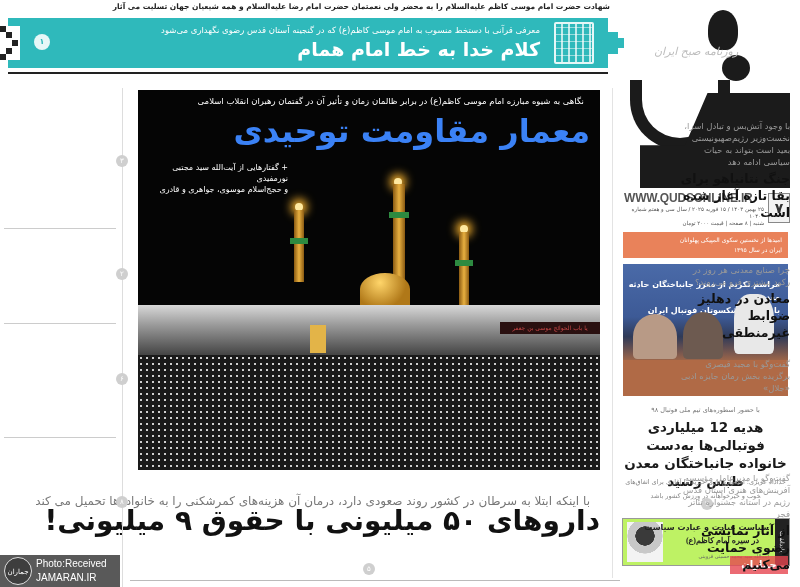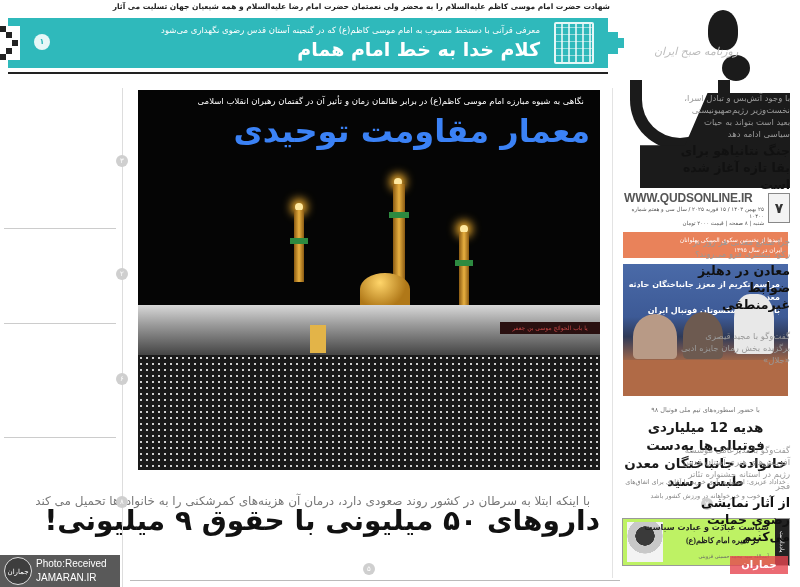--- a/index.html
+++ b/index.html
@@ -186,21 +186,21 @@
     .lead-headline2 {
       position: absolute; top: 504px; left: 140px; width: 460px; font-size: 28px; font-weight: bold; color: #111; text-align: center; white-space: nowrap; letter-spacing: -0.5px;
     }
     .lead-pagenum {
       position: absolute; top: 563px; left: 363px; width: 12px; height: 12px; border-radius: 50%; background: #cfcfcf;
       color: #fff; font-size: 7px; text-align: center; line-height: 12px;
     }
     .bottom-rule { position: absolute; top: 580px; left: 130px; width: 490px; height: 1px; background: #bbb; }
     .main-vdivider { position: absolute; top: 88px; left: 612px; width: 1px; height: 490px; background: #e3e3e3; }
     .left-vline { position: absolute; top: 88px; left: 122px; width: 1px; height: 499px; background: #ddd; }
-    .story { position: absolute; right: 10px; width: 110px; text-align: right; }
+    .story { position: absolute; right: 10px; width: 110px; text-align: right; margin-top: 28px; }
     .story .intro { font-size: 8.5px; color: #999; line-height: 12px; }
     .story .title { font-size: 12.5px; font-weight: bold; color: #111; line-height: 17px; margin-top: 2px; }
     .story-num {
       position: absolute; left: 116px; width: 12px; height: 12px; border-radius: 50%; background: #cfcfcf;
       color: #fff; font-size: 7px; text-align: center; line-height: 12px;
     }
     .story-sep { position: absolute; left: 4px; width: 112px; height: 1px; background: #ccc; }
 
     .photo-credit {
       position: absolute; left: 0; top: 555px; width: 120px; height: 32px; background: rgba(60,60,60,.85);
@@ -273,20 +273,24 @@
   <div class="note-sub">در سیره امام کاظم(ع)</div>
   <div class="note-author">آیت‌الله سید محمد حسینی قزوینی</div>
 </div>
 <div class="watermark-red">جماران</div>
 
 <div class="main-vdivider"></div>
 
 <div class="lead">
   <div class="kicker">نگاهی به شیوه مبارزه امام موسی کاظم(ع) در برابر ظالمان زمان و تأثیر آن در گفتمان رهبران انقلاب اسلامی</div>
   <div class="headline">معمار مقاومت توحیدی</div>
+  <div class="sub">
+    <div>+ گفتارهایی از آیت‌الله سید مجتبی نورمفیدی</div>
+    <div>و حجج‌اسلام موسوی، جواهری و قادری</div>
+  </div>
   <div class="scene">
     <div class="glow" style="left:157px; top:33px;"></div>
     <div class="minaret" style="left:156px; top:40px; height:72px;"></div>
     <div class="glow" style="left:256px; top:8px;"></div>
     <div class="minaret" style="left:255px; top:14px; height:110px; width:12px;"></div>
     <div class="glow" style="left:322px; top:55px;"></div>
     <div class="minaret" style="left:321px; top:62px; height:75px;"></div>
     <div class="dome" style="left:222px; top:103px;"></div>
     <div class="shrine"></div>
     <div class="shrine-gold" style="left:172px;"></div>

